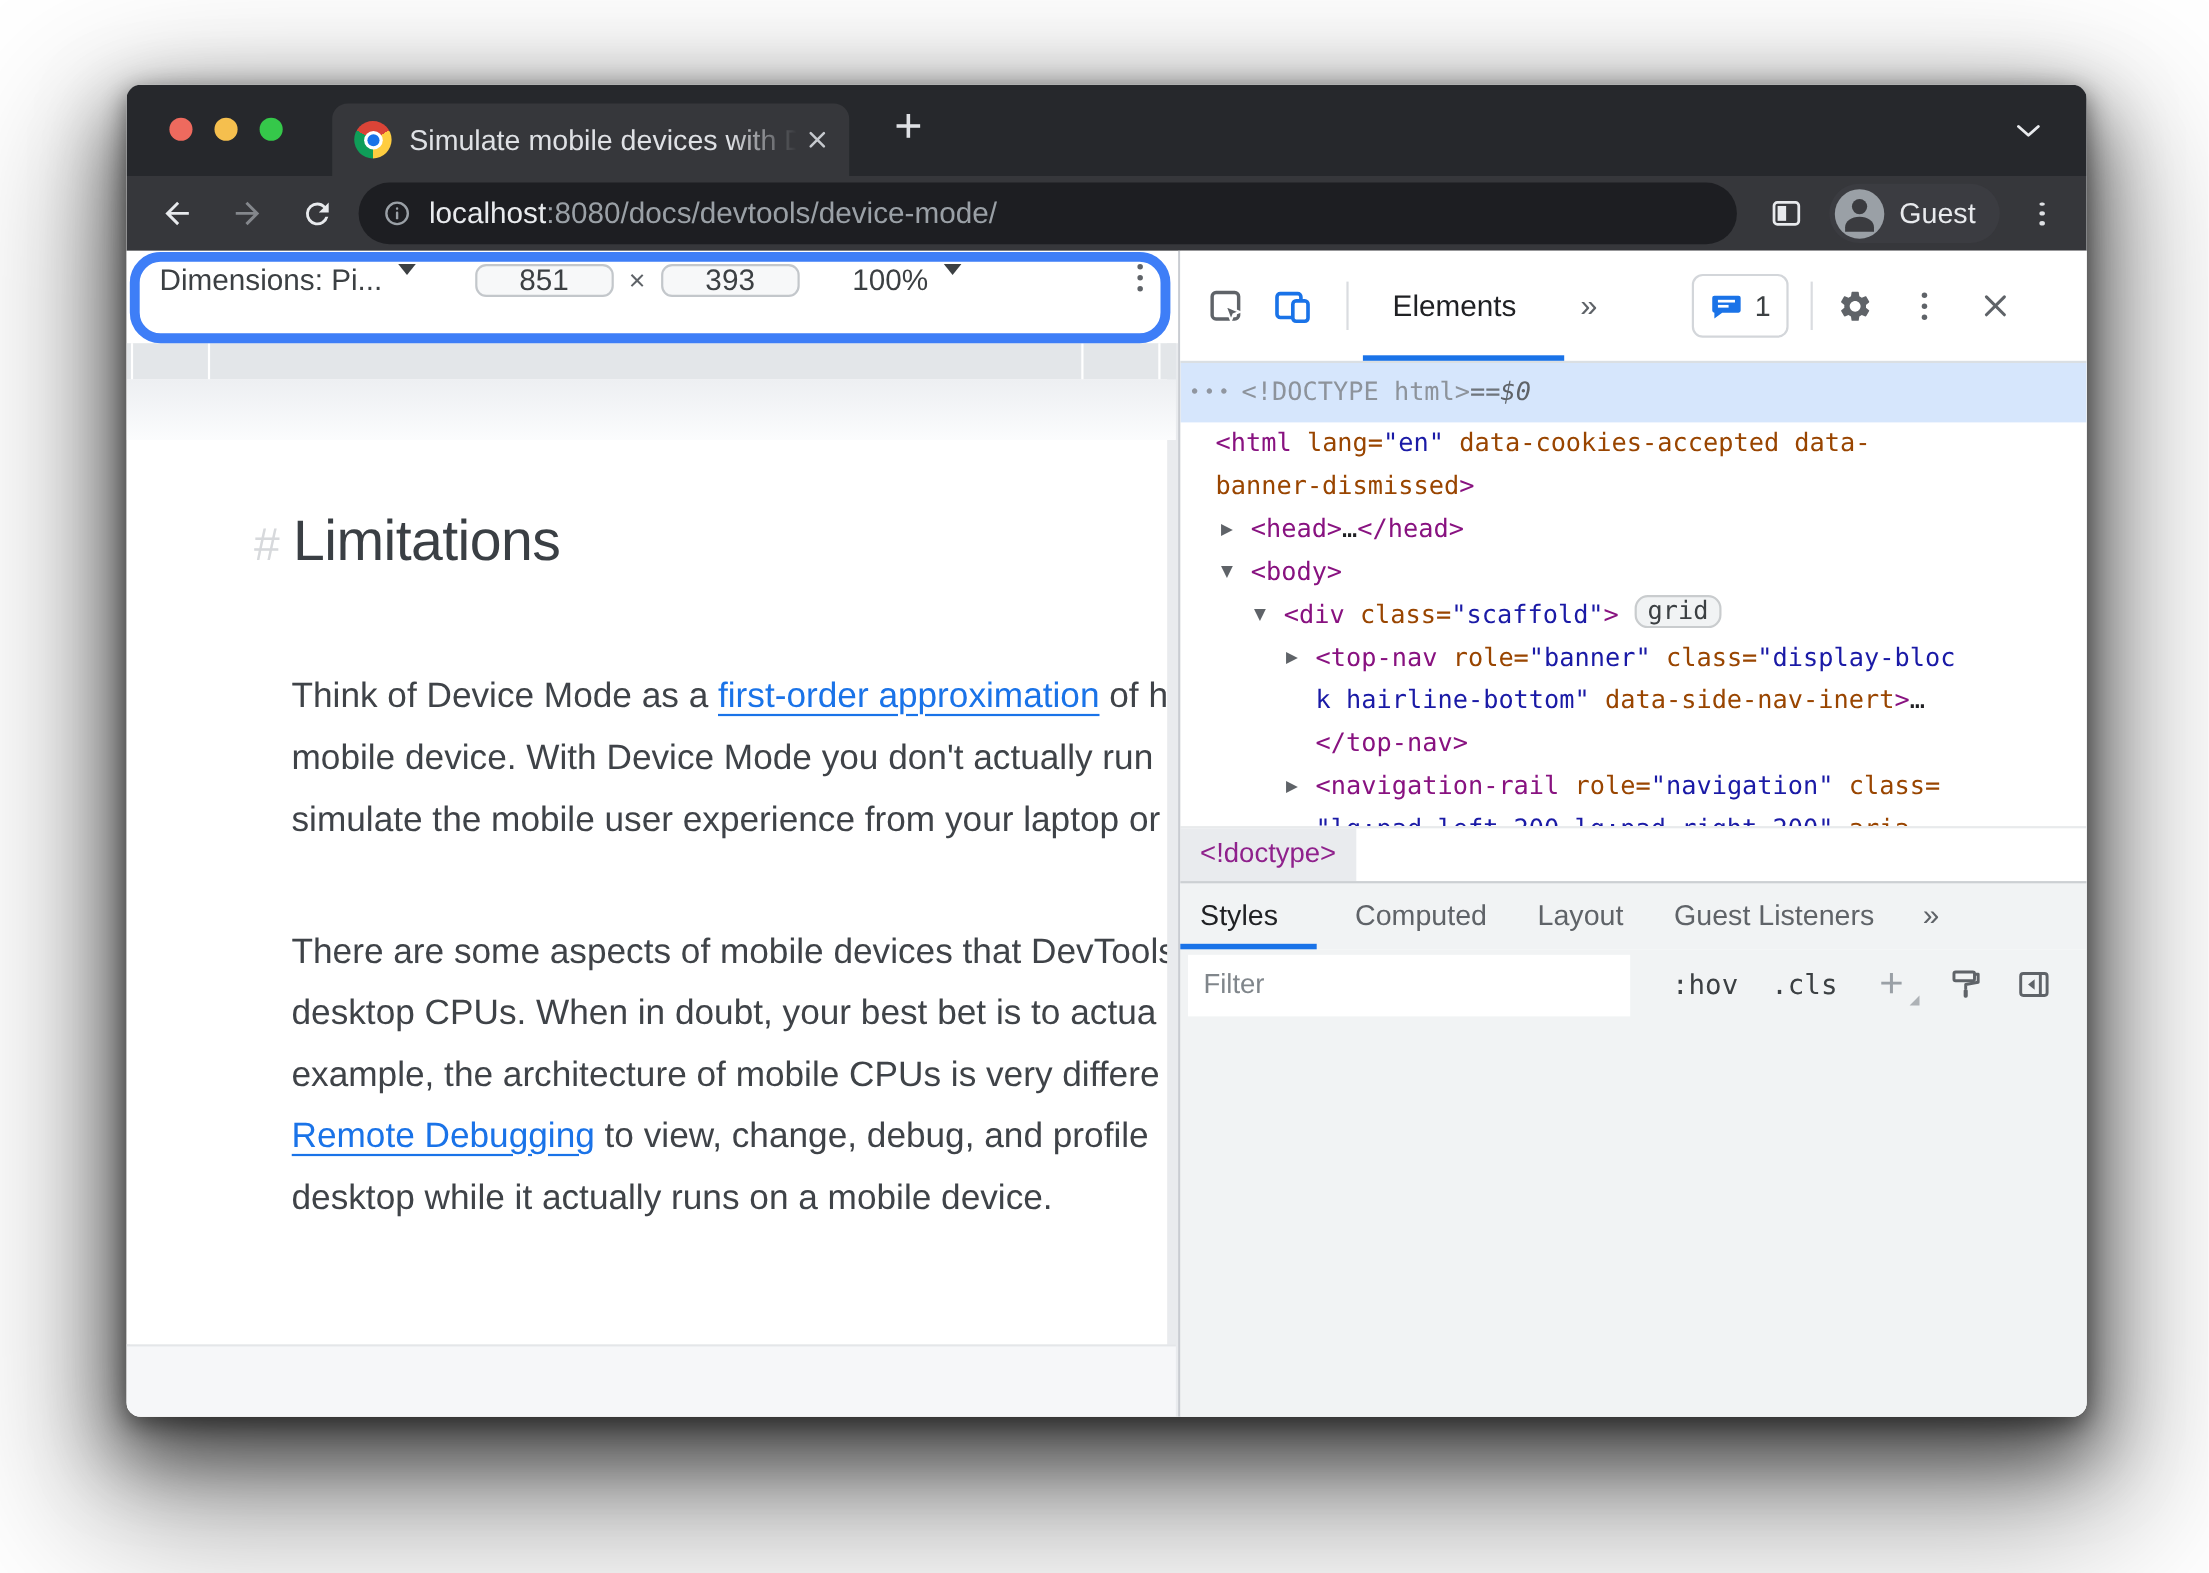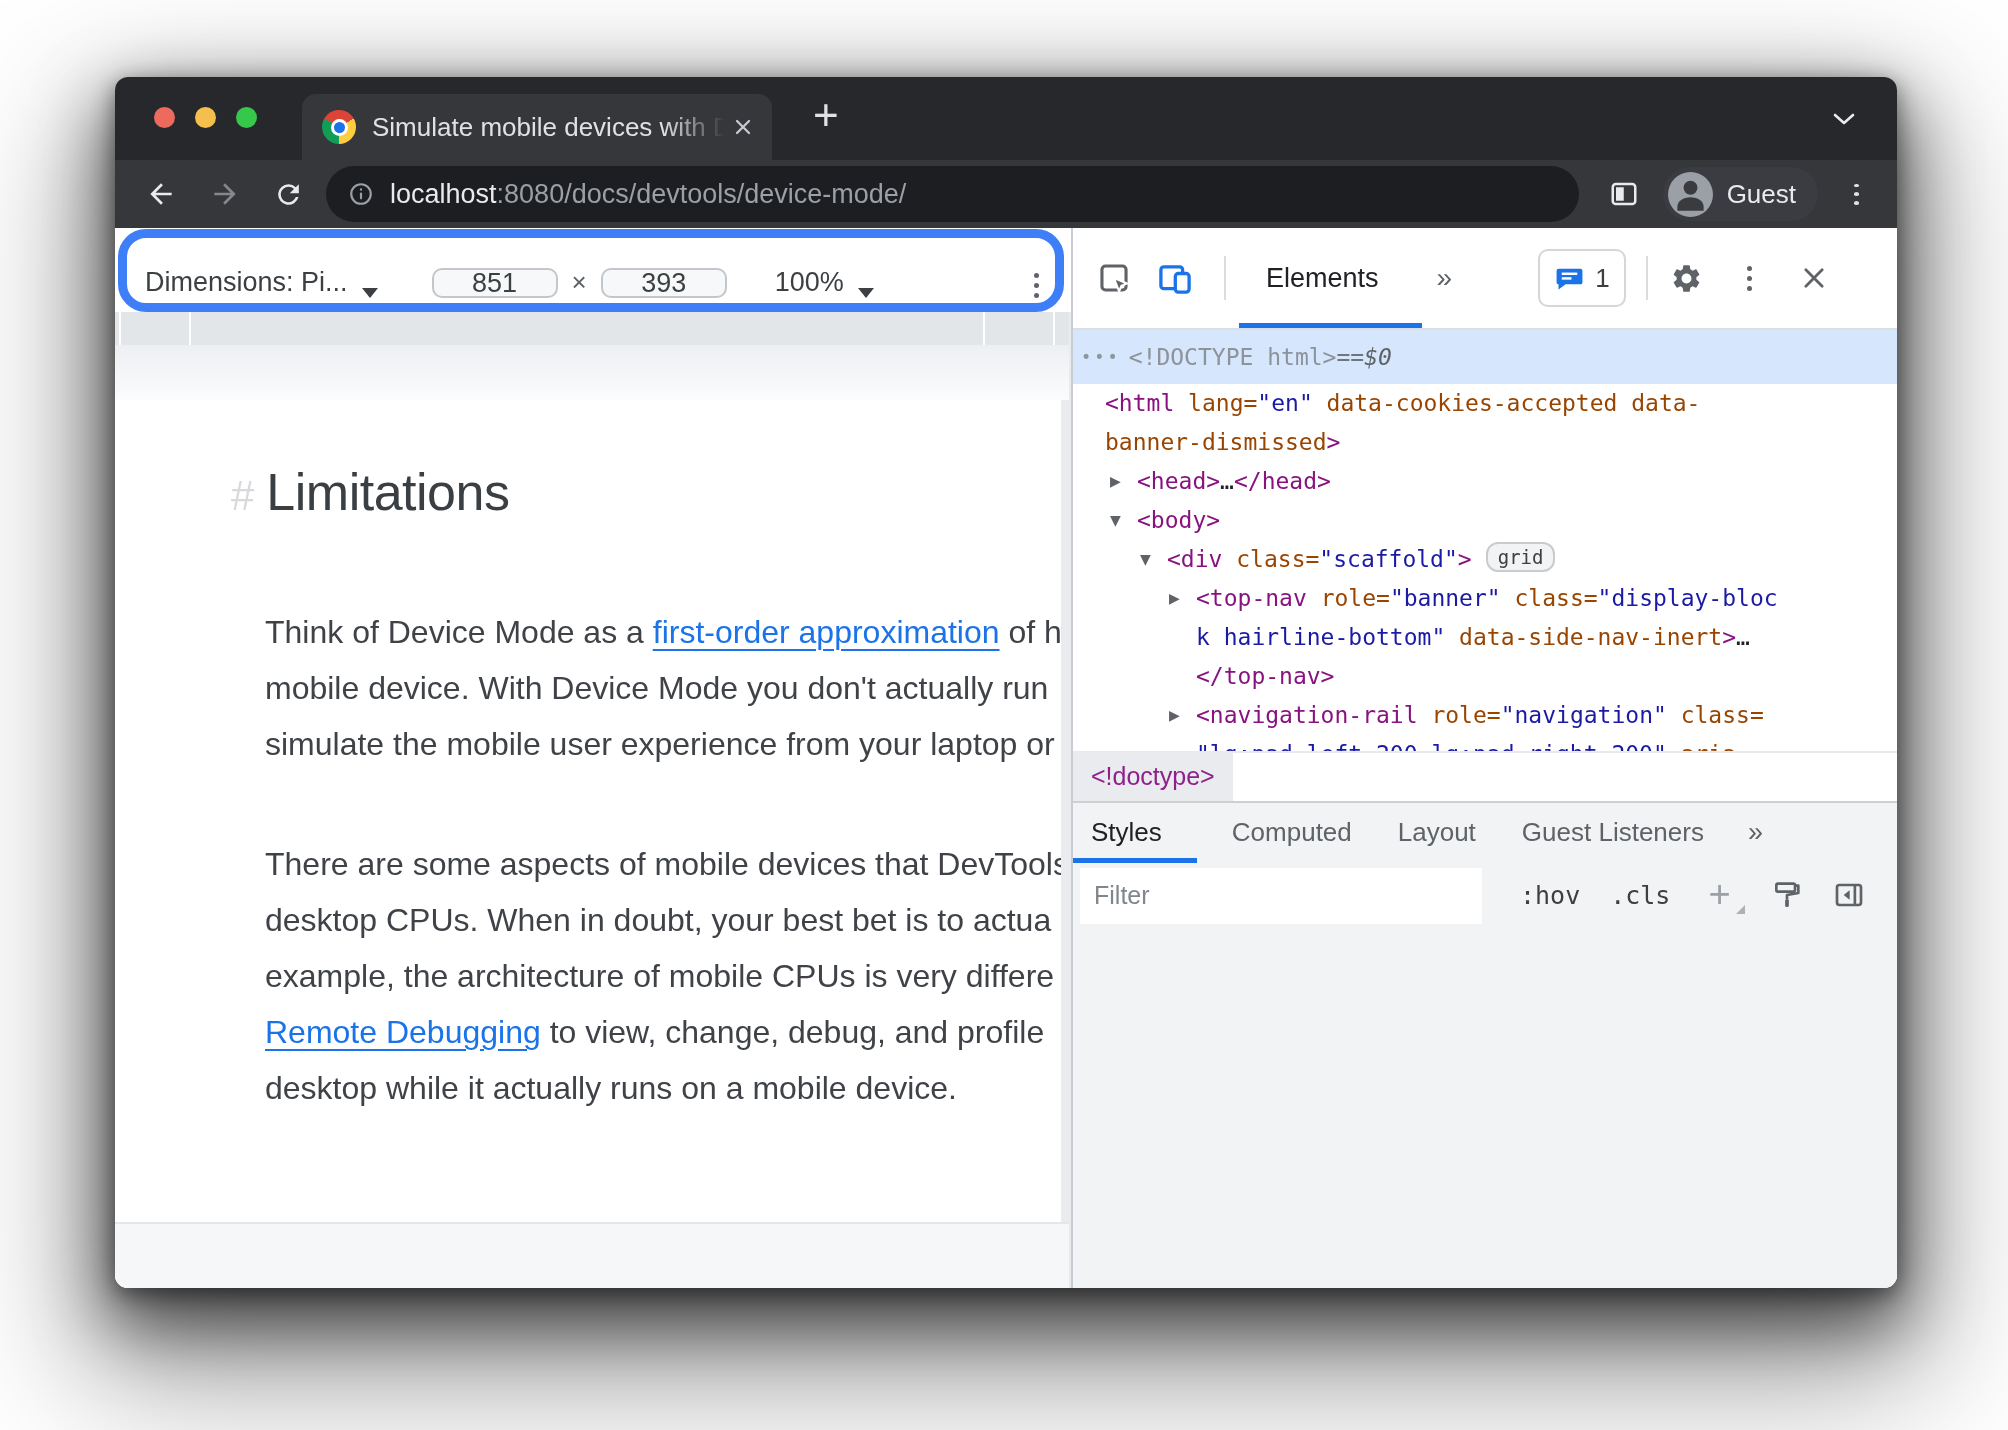--- a/index.html
+++ b/index.html
@@ -49,21 +49,21 @@
   .heading-row{position:absolute;left:113px;top:62px;display:flex;align-items:baseline;}
   .hash{font-size:42px;color:#d7d9dc;margin-right:12px;}
   .h1{font-size:52px;color:#3a3f44;letter-spacing:-.5px;}
   .para{position:absolute;left:147px;font-size:32px;color:#3f4348;}
   .para .pline{height:56px;line-height:56px;white-space:nowrap;overflow:hidden;}
   .para1{top:204px;width:800px;} .para2{top:436px;width:800px;}
   .tk-t{color:#3f4348;}
   .tk-lk{color:#1a73e8;text-decoration:underline;text-decoration-thickness:2px;text-underline-offset:6px;cursor:pointer;}
   
   .dev-ring{position:absolute;left:3px;top:1px;width:946px;height:83px;border:9px solid #3e7ef7;border-radius:28px;background:transparent;}
-  .dev-toolbar{position:absolute;left:14px;top:12px;width:924px;height:58px;display:flex;align-items:flex-end;padding-left:16px;font-size:27px;color:#3c4043;}
+  .dev-toolbar{position:absolute;left:14px;top:12px;width:924px;height:58px;display:flex;align-items:flex-start;padding-left:16px;font-size:27px;color:#3c4043;}
   .caret{width:0;height:0;border-left:8px solid transparent;border-right:8px solid transparent;border-top:10px solid #3c4043;margin-left:14px;}
   .dim-input{width:126px;height:30px;border:2px solid #c3c7cb;border-radius:10px;background:#f7f8f9;color:#3c4043;font-size:27px;text-align:center;font-family:"Liberation Sans",sans-serif;outline:none;padding:0;}
   .in1{margin-left:54px;} .xsep{margin:0 14px;color:#5f6368;font-size:26px;} 
   .zoom-label{margin-left:48px;}
   .dev-dots{margin-left:auto;margin-right:14px;}
   
   .devtools{flex:1;display:flex;flex-direction:column;min-width:0;background:#fff;}
   .dt-toolbar{position:relative;height:102px;flex:none;border-bottom:2px solid #dadfe3;display:flex;align-items:center;padding-left:24px;background:#fff;}
   .dt-sep{width:2px;height:44px;background:#dadce0;flex:none;}
   .dt-tab-label{font-size:27px;color:#202124;margin-left:40px;}
@@ -76,21 +76,21 @@
   .ic.gear{margin-left:22px;} .dt-dots{margin-left:44px;} .ic.close{margin-left:48px;}
   .dt-sep2{margin-left:20px;}
   
   .dt-tree{flex:1;min-height:0;overflow:hidden;font-family:"DejaVu Sans Mono",monospace;font-size:23px;background:#fff;}
   .doctype-row{height:54px;background:#d6e6fc;display:flex;align-items:center;padding-left:8px;white-space:nowrap;}
   .dom-line{height:39px;line-height:39px;white-space:nowrap;position:relative;}
   .arrow{position:absolute;top:0;font-family:"DejaVu Sans",sans-serif;font-size:14px;color:#5f6368;line-height:39px;}
   .tk-tg{color:#881280;} .tk-at{color:#994500;} .tk-vl{color:#1a1aa6;} .tk-dt{color:#202124;}
   .tk-dots{color:#9096a0;letter-spacing:3px;font-size:17px;margin-right:8px;}
   .tk-dc{color:#8d939b;} .tk-eq{color:#6f757c;} .tk-dl{color:#5f6368;font-style:italic;}
-  .tk-bd{display:inline-block;margin-left:14px;font-size:19px;line-height:26px;color:#3c4043;background:#f1f3f4;border:2px solid #c9ccce;border-radius:12px;padding:0 10px;vertical-align:3px;}
+  .tk-bd{display:inline-block;margin-left:14px;font-size:23px;line-height:26px;color:#3c4043;background:#f1f3f4;border:2px solid #c9ccce;border-radius:12px;padding:0 10px;vertical-align:3px;}
   
   .dt-crumbs{height:50px;flex:none;border-top:2px solid #e8eaec;display:flex;align-items:stretch;background:#fff;}
   .crumb{background:#e9ebee;display:flex;align-items:center;padding:0 18px;font-size:25px;color:#8f218c;font-family:"Liberation Sans",sans-serif;}
   .dt-tabs{position:relative;height:62px;flex:none;background:#f1f3f4;border-top:2px solid #ccd0d3;display:flex;align-items:center;padding-left:18px;font-size:26px;color:#5f6368;}
   .dt-tabs .t-active{color:#202124;}
   .tabs-underline{position:absolute;left:0;bottom:0;width:124px;height:5px;background:#1a73e8;}
   .t-computed{margin-left:70px;} .t-layout{margin-left:46px;} .t-event{margin-left:46px;} .t-more2{margin-left:44px;font-size:27px;}
   .dt-filter{flex:1;background:#f1f3f4;display:flex;align-items:flex-start;padding-top:5px;}
   .filter-input{margin-left:7px;width:402px;height:56px;border:none;background:#fff;font-size:25px;color:#3c4043;padding:0 0 0 14px;outline:none;font-family:"Liberation Sans",sans-serif;}
   .filter-input::placeholder{color:#80868b;}

